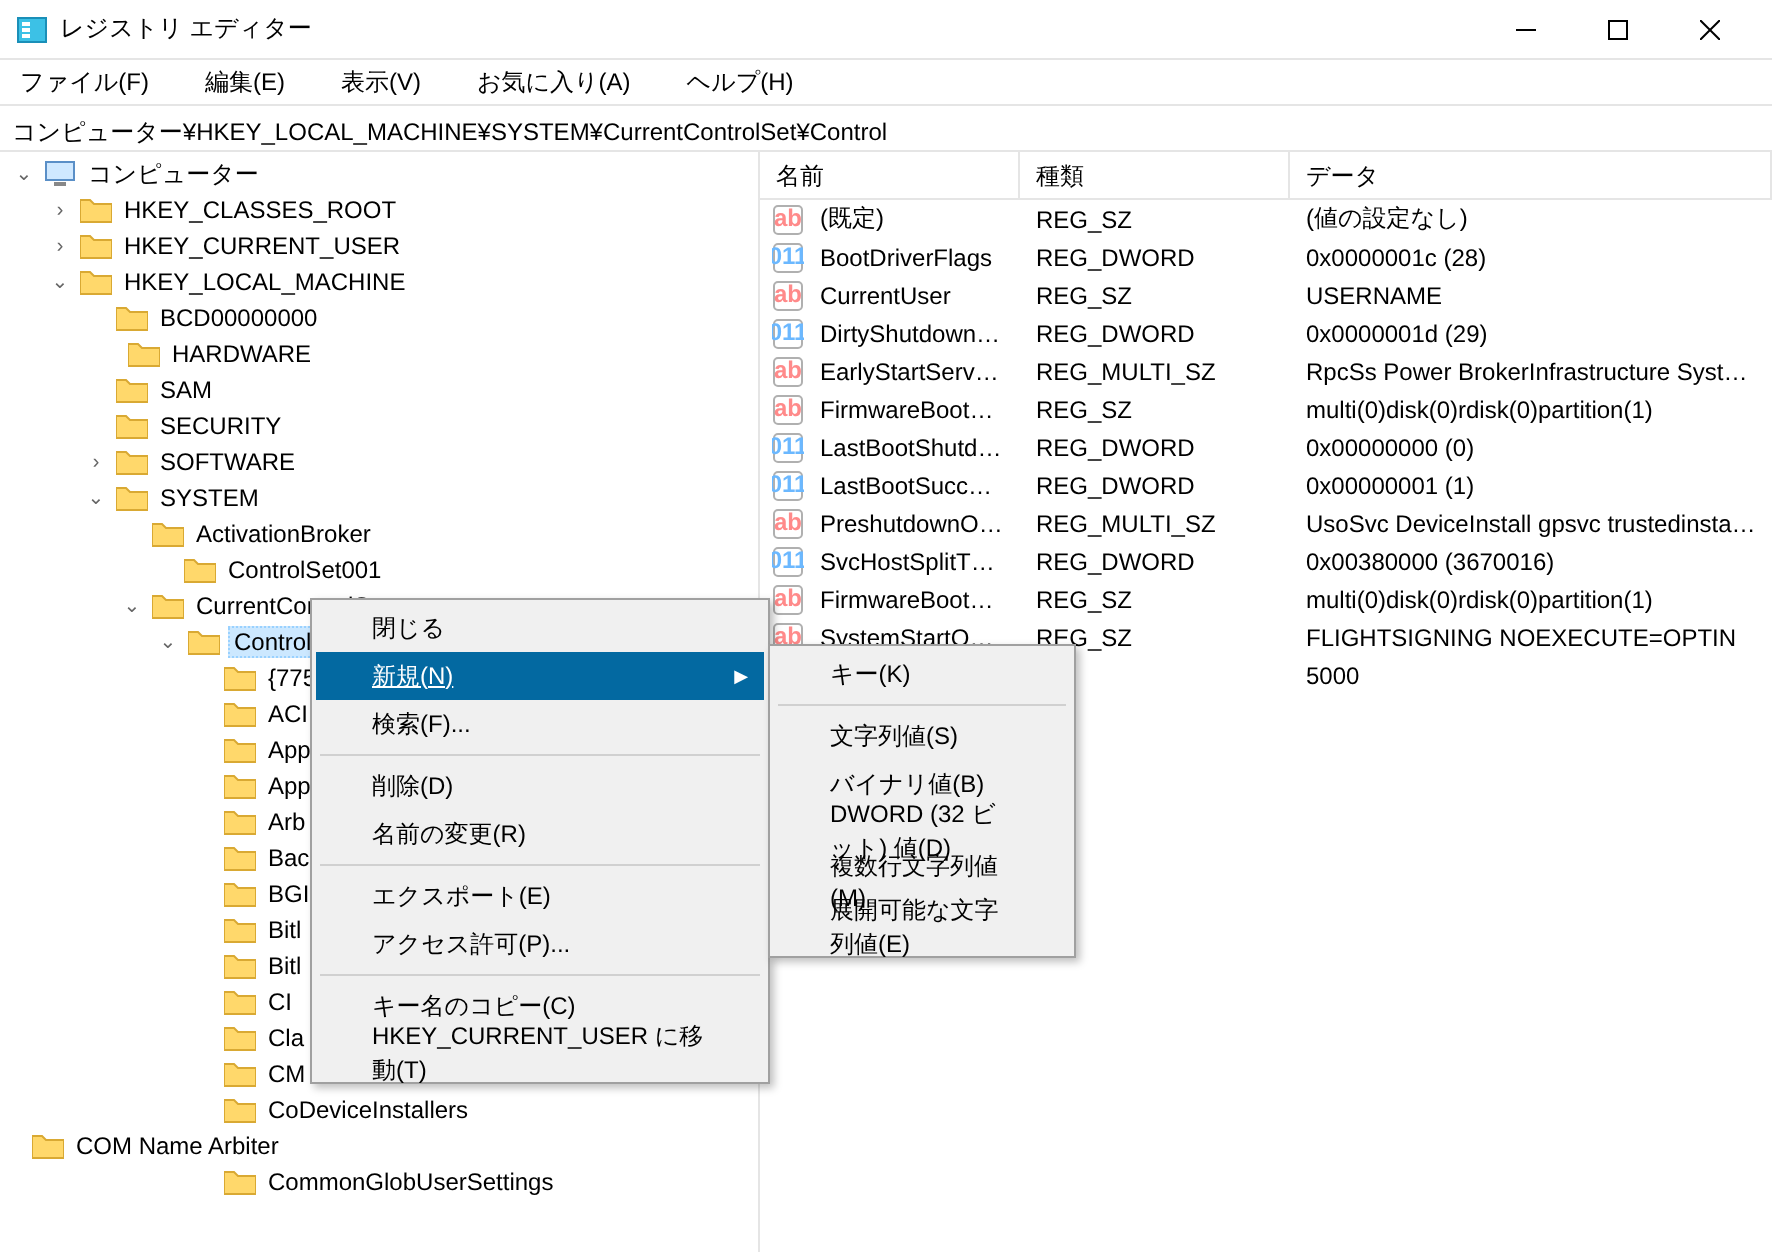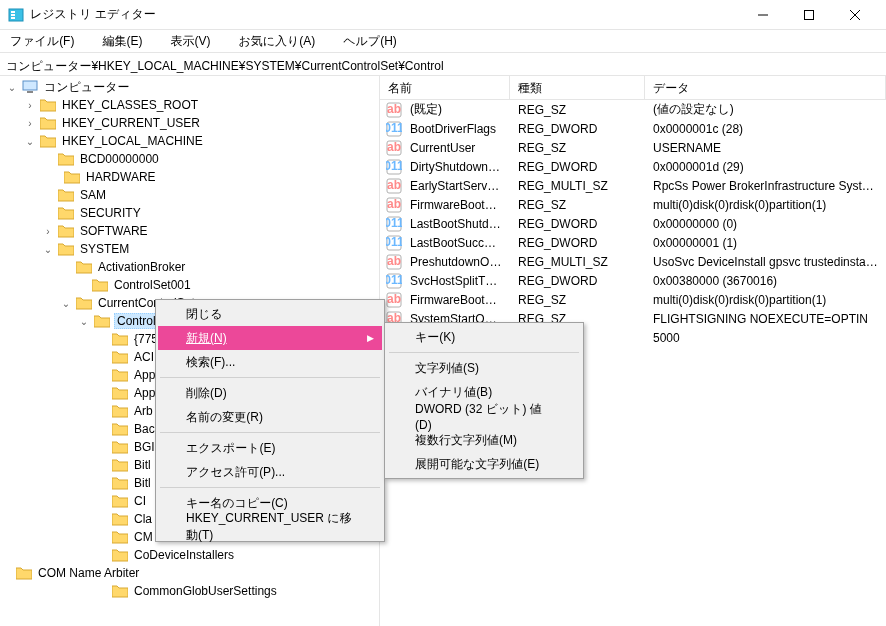--- a/index.html
+++ b/index.html
@@ -24,24 +24,24 @@
 .row { display: flex; height: 19px; align-items: center; }
 .row .cell { padding: 0 8px; white-space: nowrap; overflow: hidden; text-overflow: ellipsis; }
 .row .icon { width: 16px; height: 16px; margin-left: 6px; flex-shrink: 0; }
 .tree-row { height: 18px; display: flex; align-items: center; white-space: nowrap; }
 .tree-row .expander { width: 12px; text-align: center; color: #666; font-size: 10px; }
 .tree-row .folder-icon { width: 16px; height: 14px; margin: 0 4px; }
 .tree-row.selected .label { background: #cce8ff; border: 1px dotted #99d1ff; padding: 0 2px; }
 .tree-row .label { padding: 0 2px; }
 .ctxmenu { position: absolute; background: #f0f0f0; border: 1px solid #a0a0a0; box-shadow: 2px 2px 4px rgba(0,0,0,0.25); padding: 2px; }
 .ctxmenu .item { height: 24px; display: flex; align-items: center; padding: 0 28px 0 28px; position: relative; }
-.ctxmenu .item.highlight { background: #ec4899; color: #fff; text-decoration: underline; }
+.ctxmenu .item.highlight { background: #0369a1; color: #fff; text-decoration: underline; }
 .ctxmenu .sep { height: 1px; background: #d0d0d0; margin: 3px 2px; }
 .ctxmenu .arrow { position: absolute; right: 8px; font-size: 9px; }
-.submenu { position: absolute; left: 228px; top: 20px; width: 200px; }
+.submenu { position: absolute; left: 228px; top: 20px; width: 154px; }
 .mainmenu { left: 155px; top: 299px; width: 230px; }
 </style>
 </head>
 <body>
 
 <div class="titlebar">
   <span class="icon">
     <svg viewBox="0 0 16 16">
         <rect x="1" y="2" width="14" height="12" fill="#3cc1e6" stroke="#1a8fb8"></rect>
         <rect x="3" y="4" width="4" height="2" fill="#fff"></rect>

